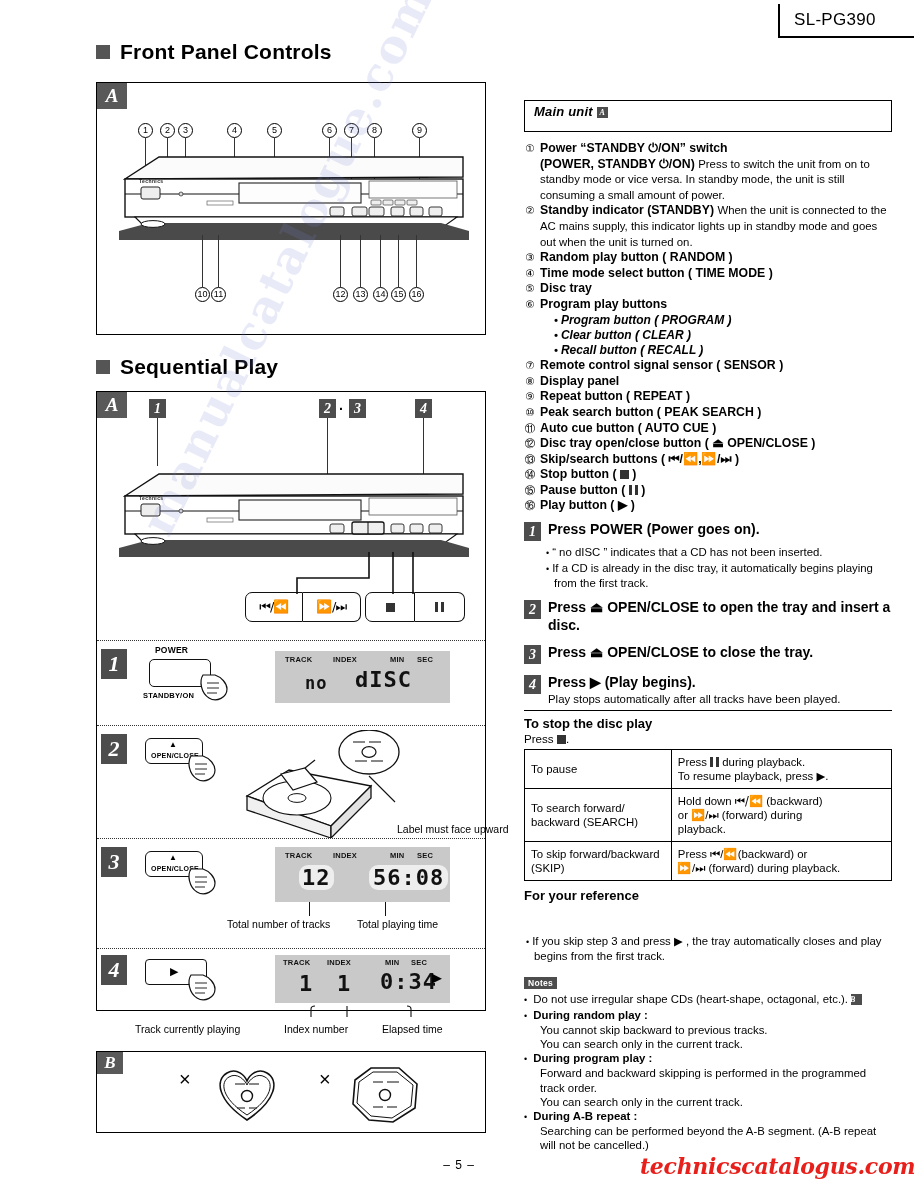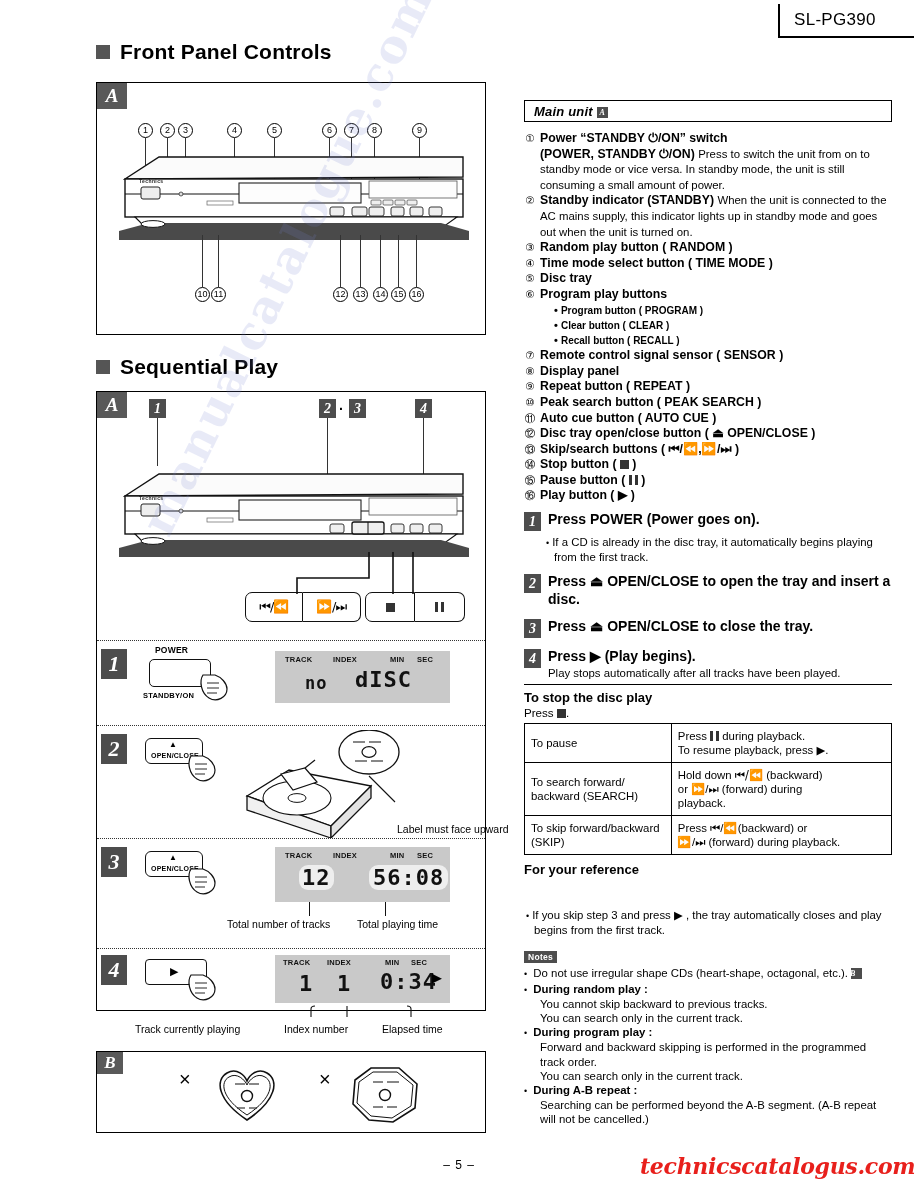--- a/index.html
+++ b/index.html
@@ -80,21 +80,21 @@
   .lcd-seg.small { font-size:17px;text-align:right; }
   .caption { position:absolute; font-size:10.5px; color:#000; white-space:nowrap; }
   .pressbtn {
     position:absolute; border:1.6px solid #111; border-radius:5px; background:#fff;
   }
   .btn-cap { position:absolute; font-size:8.5px; font-weight:bold; letter-spacing:.2px; }
   .tickline { position:absolute; background:#111; width:1.2px; }
 
   
   .mainunit-box {
-    border:1.4px solid #000; height:22px; position:relative; margin-bottom:9px;
+    border:1.4px solid #000; height:32px; position:relative; margin-bottom:9px;
   }
   .mainunit-box .mu-txt {
     position:absolute; left:9px; top:3px; font-size:13px; font-weight:bold;
     font-style:italic; letter-spacing:.2px;
   }
   .tag-a, .tag-b {
     display:inline-block; width:11px; height:11px; background:#4d4d4d; color:#fff;
     font-size:8px; line-height:11px; text-align:center; font-style:italic;
     font-weight:bold; vertical-align:1px; font-family:"Liberation Serif", serif;
   }
@@ -107,21 +107,21 @@
   .circ-n {
     flex:0 0 auto; width:12px; text-align:center; font-size:10.5px;
     font-weight:normal; line-height:15.6px;
   }
   .li-body { flex:1 1 auto; }
   .desc {
     font-size:11.4px; font-weight:normal; line-height:13.6px;
     text-align:justify; margin:1px 0 2px 0;
   }
   .subitems { margin:0; padding:0 0 0 14px; list-style:none; }
-  .subitems li { font-size:10px; font-weight:bold; line-height:15.2px; }
+  .subitems li { font-size:12px; font-weight:bold; line-height:15.2px;font-style:italic; }
   .subitems li::before { content:"• "; font-size:11px; }
 
   .steps-right { margin-top:7px; }
   .rstep { display:flex; gap:7px; margin-bottom:4px; align-items:flex-start; }
   .rstep .snum {
     flex:0 0 auto; width:17px; height:19px; background:#4d4d4d; color:#fff;
     font-family:"Liberation Serif", serif; font-style:italic; font-weight:bold;
     font-size:14px; display:flex; align-items:center; justify-content:center;
     margin-top:1px;
   }
@@ -556,20 +556,21 @@
       <span class="li-body">Play button ( ▶ )</span>
     </li>
   </ul>
 
   <div class="steps-right">
     <div class="rstep">
       <span class="snum">1</span>
       <span class="stext">Press POWER (Power goes on).</span>
     </div>
     <ul class="bullets">
+      <li>“ no dISC ” indicates that a CD has not been inserted.</li>
       <li>If a CD is already in the disc tray, it automatically begins playing from the first track.</li>
     </ul>
 
     <div class="rstep">
       <span class="snum">2</span>
       <span class="stext">Press ⏏ OPEN/CLOSE to open the tray and insert a disc.</span>
     </div>
     <div style="height:6px;"></div>
 
     <div class="rstep">

